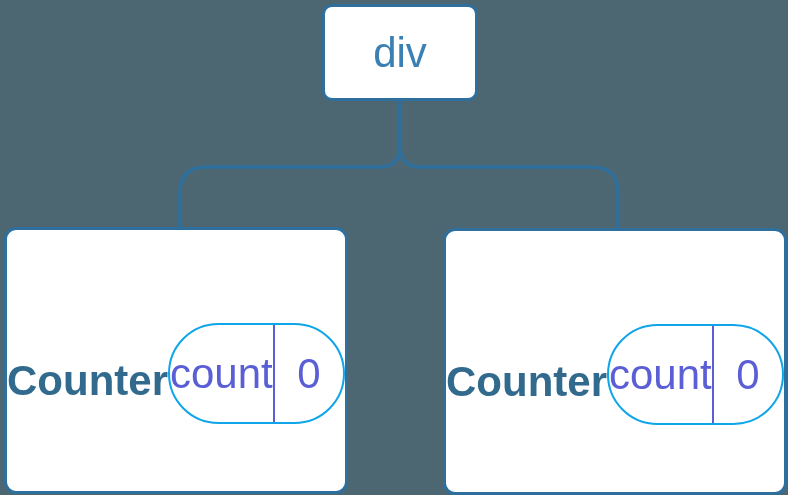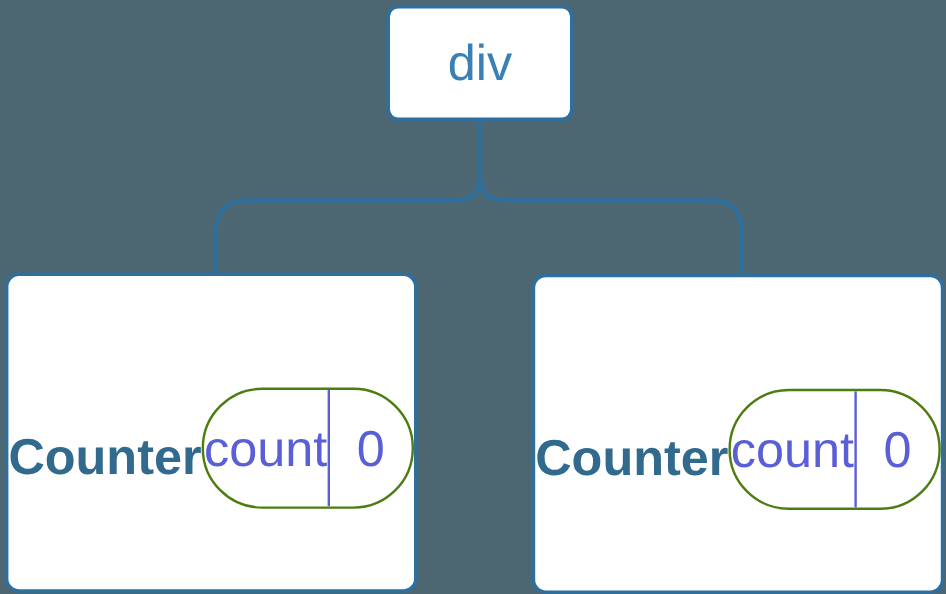--- a/index.html
+++ b/index.html
@@ -61,21 +61,21 @@
     margin-top: 42px;
     font-size: 42px;
     font-weight: 600;
     color: #326A8E;
     line-height: 1.1;
   }
 
   .pill {
     margin-top: 26px;
     width: 266px; height: 101px;
-    border: 2px solid #4d7c0f;
+    border: 2px solid #0ea5e9;
     border-radius: 60px;
     display: flex;
     overflow: hidden;
     background: #FFFFFF;
   }
   .pill-key {
     flex: 1;
     display: flex;
     align-items: center;
     justify-content: center;

